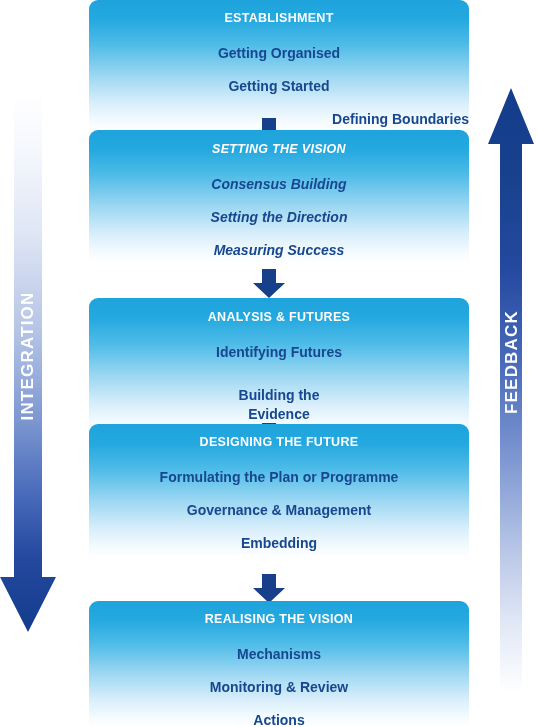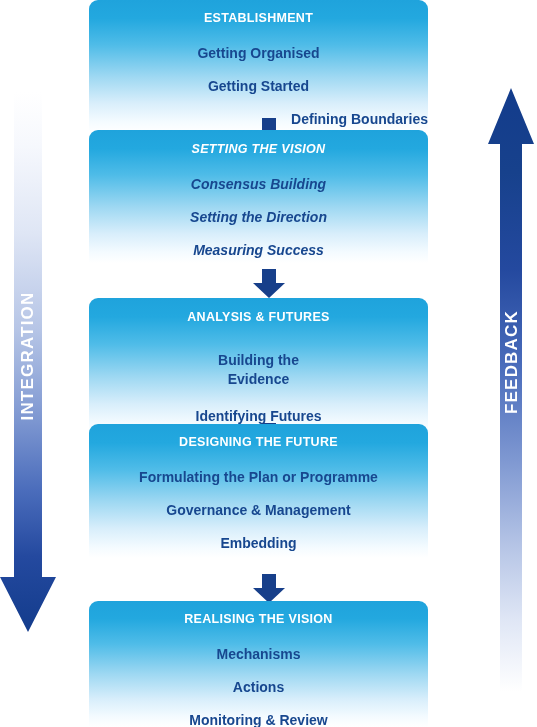--- a/index.html
+++ b/index.html
@@ -16,21 +16,21 @@
     width: 537px;
     height: 727px;
     background: #ffffff;
     overflow: hidden;
   }
 
   
   .stage-box {
     position: absolute;
     left: 89px;
-    width: 339px;
+    width: 380px;
     border-radius: 9px 9px 0 0;
     background: linear-gradient(to bottom,
         #1fa3dc 0%,
         #23a8df 14%,
         #4fbce8 34%,
         #9ed8f2 58%,
         #d8eefb 78%,
         #f4fbff 92%,
         #ffffff 100%);
     box-sizing: border-box;
@@ -159,23 +159,23 @@
   </div>
 
   <div class="connector" style="top:269px;">
     <svg width="36" height="30" viewBox="0 0 36 30" xmlns="http://www.w3.org/2000/svg">
       <path d="M11,0 L25,0 L25,14 L34,14 L18,29 L2,14 L11,14 Z" fill="#173f8a"></path>
     </svg>
   </div>
 
   <div class="stage-box" id="stage-box-2" style="top:298px; height:136px;">
     <div class="stage-title" style="padding-top:13px;">ANALYSIS &amp; FUTURES</div>
+    <div class="stage-item" style="padding-top:19px;">Identifying Futures</div>
     <div class="stage-item" style="padding-top:26px; line-height:1.35;">Building the
 Evidence</div>
-    <div class="stage-item" style="padding-top:19px;">Identifying Futures</div>
   </div>
 
   <div class="connector" style="top:423px;">
     <svg width="36" height="30" viewBox="0 0 36 30" xmlns="http://www.w3.org/2000/svg">
       <path d="M11,0 L25,0 L25,14 L34,14 L18,29 L2,14 L11,14 Z" fill="#173f8a"></path>
     </svg>
   </div>
 
   <div class="stage-box" id="stage-box-3" style="top:424px; height:134px;">
     <div class="stage-title" style="padding-top:12px;">DESIGNING THE FUTURE</div>
@@ -186,17 +186,17 @@
 
   <div class="connector" style="top:574px;">
     <svg width="36" height="30" viewBox="0 0 36 30" xmlns="http://www.w3.org/2000/svg">
       <path d="M11,0 L25,0 L25,14 L34,14 L18,29 L2,14 L11,14 Z" fill="#173f8a"></path>
     </svg>
   </div>
 
   <div class="stage-box" id="stage-box-4" style="top:601px; height:126px; border-radius:9px 9px 0 0;">
     <div class="stage-title" style="padding-top:12px;">REALISING THE VISION</div>
     <div class="stage-item" style="padding-top:19px;">Mechanisms</div>
+    <div class="stage-item" style="padding-top:17px;">Monitoring &amp; Review</div>
     <div class="stage-item" style="padding-top:17px;">Actions</div>
-    <div class="stage-item" style="padding-top:17px;">Monitoring &amp; Review</div>
   </div>
 
 </div>
 
 </body></html>

